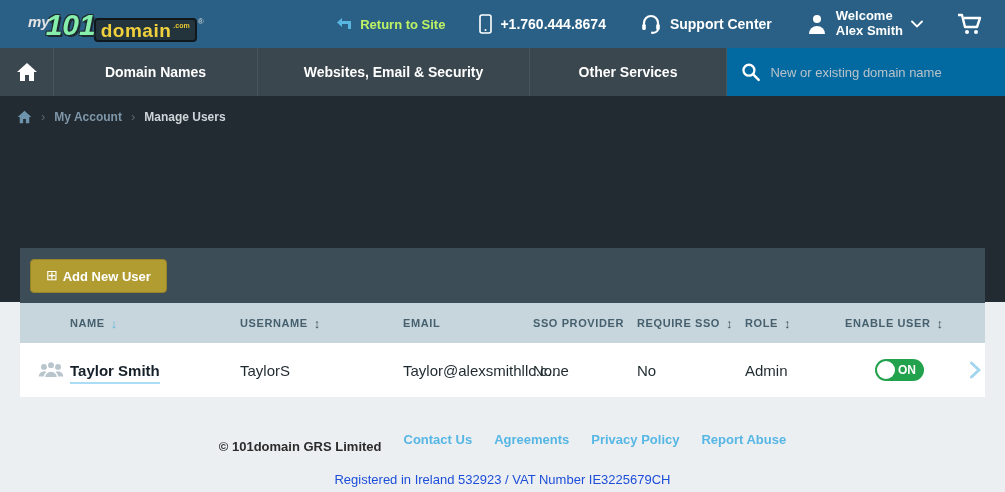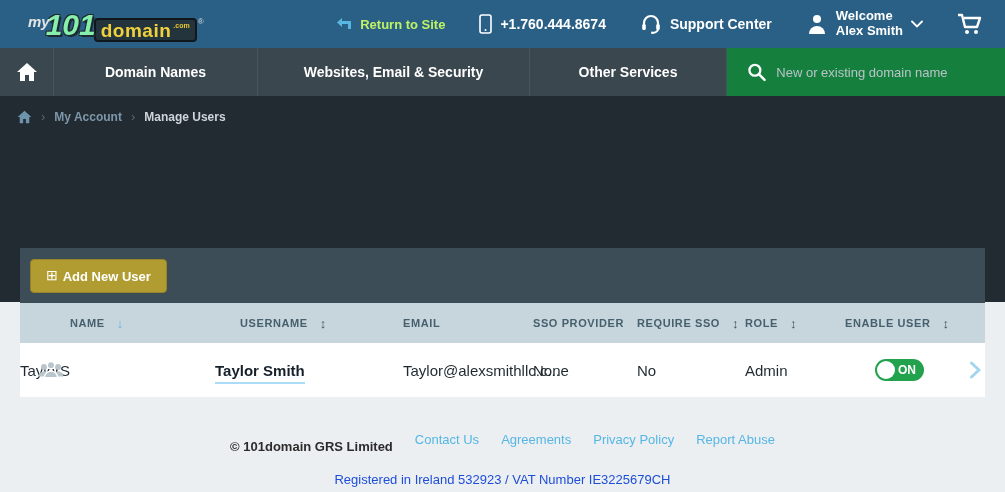--- a/index.html
+++ b/index.html
@@ -25,50 +25,50 @@
   .welcome-text { line-height:1.15; font-weight:bold; font-size:13px; }
   .icon-svg { display:block; }
 
   
   .navbar { height:48px; background:#3b474f; display:flex; }
   .nav-home { width:54px; display:flex; align-items:center; justify-content:center; border-right:1px solid #49555d; cursor:pointer; }
   .nav-item { display:flex; align-items:center; justify-content:center; color:#fff; font-size:14px; font-weight:bold; border-right:1px solid #49555d; cursor:pointer; }
   .nav-item.n1 { width:204px; }
   .nav-item.n2 { width:272px; }
   .nav-item.n3 { width:197px; }
-  .nav-search { flex:1; background:#15803d; display:flex; align-items:center; padding:0 20px; gap:10px; }
+  .nav-search { flex:1; background:#0369a1; display:flex; align-items:center; padding:0 14px; gap:10px; }
   .nav-search input { background:transparent; border:none; outline:none; color:#cfd6da; font-size:13px; width:100%; font-family:"Liberation Sans", sans-serif; }
   .nav-search input::placeholder { color:#b9c3c9; opacity:1; }
 
   
   .dark-section { height:206px; background:#222b31; position:relative; }
   .breadcrumb { display:flex; align-items:center; gap:9px; padding:13px 0 0 17px; font-size:12px; }
   .bc-sep { color:#5a6770; font-size:13px; }
   .bc-link { color:#7e96a9; cursor:pointer; font-weight:bold; }
   .bc-current { color:#cfd6da; cursor:pointer; font-weight:bold; }
   .page-title-wrap { position:absolute; top:160px; left:0; right:0; display:flex; align-items:center; justify-content:center; gap:14px; }
   .page-title { color:#fff; font-size:27px; font-weight:bold; letter-spacing:.3px; }
 
   
   .light-section { height:190px; background:#eceff2; }
   .footer { padding-top:122px; text-align:center; }
   .footer-line1 { display:flex; justify-content:center; align-items:center; gap:22px; font-size:13px; }
   .footer-copy { color:#2b2b2b; font-weight:bold;margin-top:15px; }
-  .footer-link { color:#56b6e4; cursor:pointer; }
+  .footer-link { color:#56b6e4; cursor:pointer;font-weight:bold; }
   .footer-line2 { margin-top:18px; font-size:13px; color:#1d4ed8; }
 
   
   .card { position:absolute; top:248px; left:20px; width:965px; z-index:5; }
   .card-toolbar { height:55px; background:#3d4d58; }
   .btn-add { margin:11px 0 0 10px; height:34px; background:#b19c31; border:1px solid #95832a; border-radius:4px; color:#fff; font-weight:bold; font-size:13px; padding:0 15px; display:inline-flex; align-items:center; gap:5px; cursor:pointer; font-family:"Liberation Sans", sans-serif; }
   .btn-add .plus { font-size:14px; font-weight:normal; position:relative; top:-1px; }
 
   .tbl-header { height:40px; background:#c7d5dc; display:flex; align-items:center; }
   .tbl-row { height:54px; background:#fff; display:flex; align-items:center; position:relative; }
-  .th { font-size:11px; font-weight:bold; color:#46606e; letter-spacing:.6px; display:flex; align-items:center; gap:12px; cursor:pointer; }
+  .th { font-size:11px; font-weight:bold; color:#46606e; letter-spacing:.6px; display:flex; align-items:center; gap:6px; cursor:pointer; }
   .sort-down { color:#5fb8e2; font-size:13px; font-weight:bold; }
   .sort-both { color:#3d4f5a; font-size:13px; font-weight:bold; }
   .c-name{width:220px; padding-left:50px;} .c-user{width:145px;} .c-email{width:148px;padding-left:18px;}
   .c-sso{width:104px;} .c-req{width:108px;} .c-role{width:100px;} .c-enable{width:120px;}
   .c-chev{flex:1; display:flex; justify-content:center;}
   .cell { font-size:15px; color:#1f2a30; }
   .row-user-icon { position:absolute; left:16px; top:16px; }
   .name-link { font-weight:bold; color:#16202a; border-bottom:2px solid #aadcf7; padding-bottom:3px; cursor:pointer; }
   .toggle { margin-left:30px; width:49px; height:22px; background:#23a24d; border-radius:11px; position:relative; display:flex; align-items:center; cursor:pointer; }
   .toggle-knob { position:absolute; left:2px; top:2px; width:18px; height:18px; background:#fff; border-radius:50%; }
@@ -239,24 +239,24 @@
 
   <div class="tbl-row">
     <svg class="icon-svg row-user-icon" width="30" height="21" viewBox="0 0 34 24">
         <circle cx="9" cy="9" r="3.4" fill="#b9c5cd"></circle>
         <circle cx="25" cy="9" r="3.4" fill="#b9c5cd"></circle>
         <path d="M3 20 a6 6 0 0 1 12 0 Z" fill="#b9c5cd"></path>
         <path d="M19 20 a6 6 0 0 1 12 0 Z" fill="#b9c5cd"></path>
         <circle cx="17" cy="7" r="4.2" fill="#b9c5cd" stroke="#fff" stroke-width="1.6"></circle>
         <path d="M9.4 21.5 a7.6 7.6 0 0 1 15.2 0 Z" fill="#b9c5cd" stroke="#fff" stroke-width="1.6"></path>
       </svg>
-    <div class="cell c-user">TaylorS</div>
     <div class="cell c-name">
       <span class="name-link">Taylor Smith</span>
     </div>
+    <div class="cell c-user">TaylorS</div>
     <div class="cell c-email">Taylor@alexsmithllc.c...</div>
     <div class="cell c-sso">None</div>
     <div class="cell c-req">No</div>
     <div class="cell c-role">Admin</div>
     <div class="cell c-enable">
       <div class="toggle">
         <span class="toggle-knob"></span>
         <span class="toggle-label">ON</span>
       </div>
     </div>

